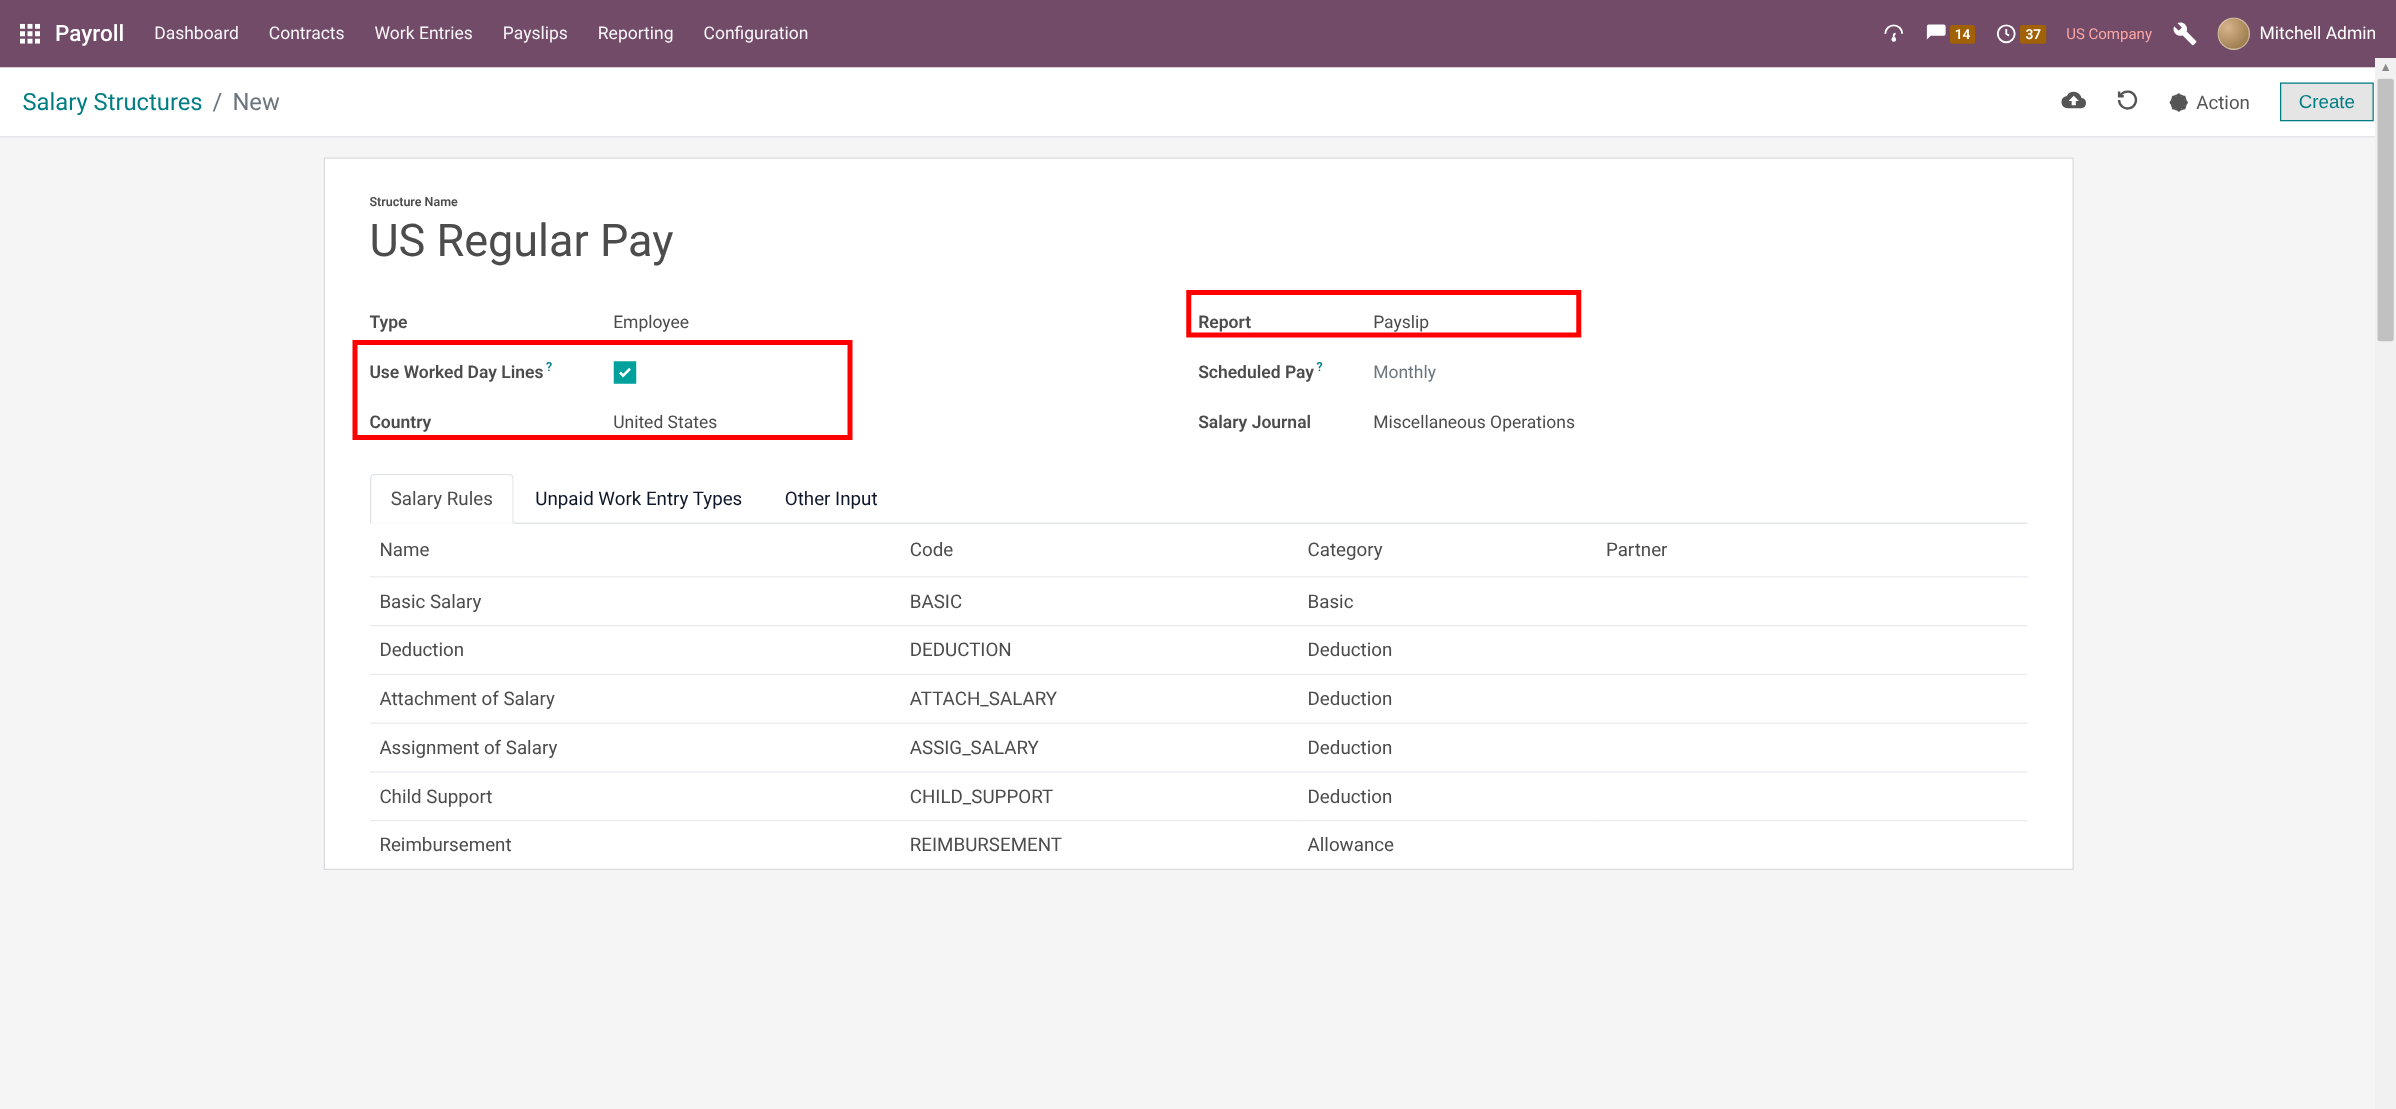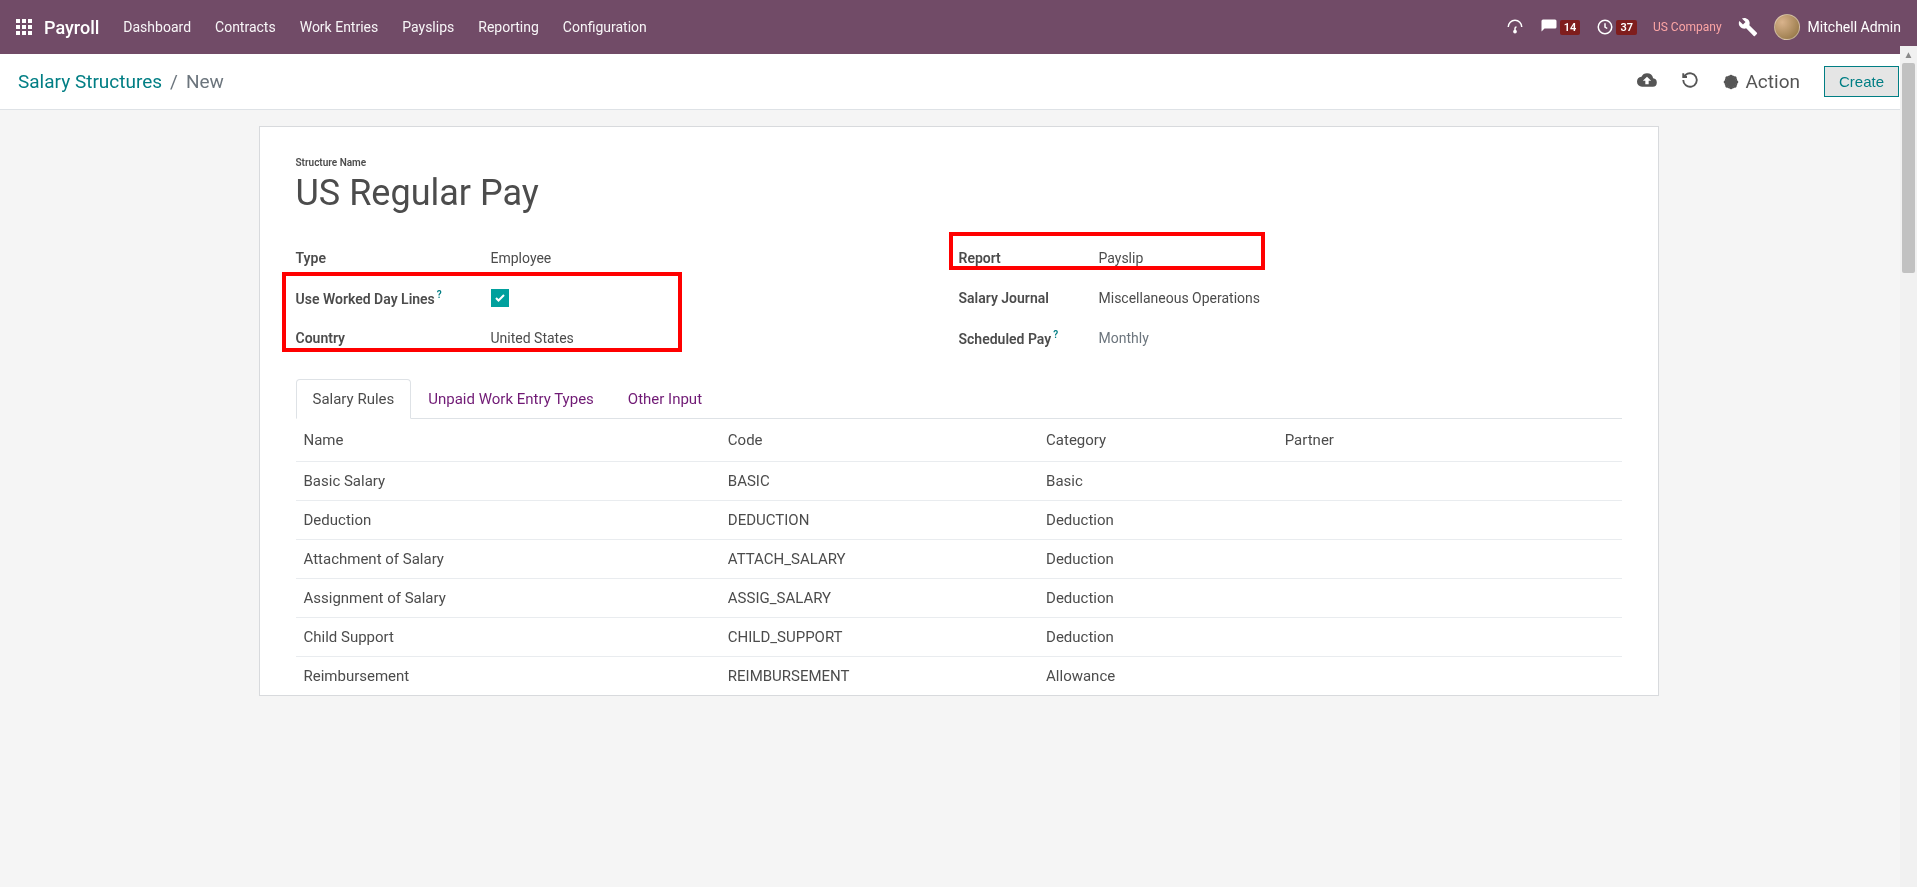--- a/index.html
+++ b/index.html
@@ -5,49 +5,49 @@
 * { box-sizing: border-box; margin: 0; padding: 0; }
 body { font-family: -apple-system, BlinkMacSystemFont, "Segoe UI", Roboto, Helvetica, Arial, sans-serif; font-size: 14px; color: #374151; background: #f5f5f5; overflow-x: hidden; }
 .topbar { background: #714B67; height: 54px; display: flex; align-items: center; padding: 0 16px; color: #fff; }
 .topbar .apps-icon { margin-right: 12px; display:flex; }
 .topbar .brand { font-size: 18px; font-weight: 500; margin-right: 24px; color: #fff; }
 .topbar .nav { display:flex; gap: 24px; }
 .topbar .nav a { color: #ffffff; text-decoration: none; font-size: 14px; opacity: 0.95; cursor:pointer; }
 .topbar .spacer { flex: 1; }
 .topbar .right { display:flex; align-items:center; gap:16px; }
 .topbar .icon-btn { position:relative; display:flex; align-items:center; cursor:pointer; }
-.badge { background:#7f1d1d; color:#fff; font-size:11px; padding:1px 4px; border-radius:2px; margin-left:2px; font-weight:600; }
+.badge { background:#a16207; color:#fff; font-size:11px; padding:1px 4px; border-radius:2px; margin-left:2px; font-weight:600; }
 .avatar { width:26px; height:26px; border-radius:50%; background: radial-gradient(circle at 30% 30%, #d9b38c, #8a6d3b); border:1px solid rgba(255,255,255,0.4); }
 .company { font-size:12px; color:#fca5a5; }
 .username { font-size:14px; color:#fff; }
 .toolbar { background:#fff; border-bottom:1px solid #dee2e6; padding: 12px 18px; display:flex; align-items:center; justify-content:space-between; }
 .breadcrumb { font-size:19px; display:flex; align-items:center; gap:8px; }
 .breadcrumb a { color:#017e84; text-decoration:none; }
 .breadcrumb .sep { color:#6c757d; }
 .breadcrumb .current { color:#6c757d; }
 .toolbar-right { display:flex; align-items:center; gap:24px; }
 .tb-icon { color:#555; cursor:pointer; }
-.action-btn { display:flex; align-items:center; gap:6px; color:#555; cursor:pointer; font-size:19px; }
+.action-btn { display:flex; align-items:center; gap:6px; color:#555; cursor:pointer; font-size:15px; }
 .create-btn { border:1px solid #017e84; color:#017e84; background:#e5e5e5; padding:6px 14px; font-size:15px; cursor:pointer; }
 .content-wrap { padding:16px 36px; }
 .sheet { background:#fff; border:1px solid #d8dadd; max-width:1400px; margin:0 auto; padding: 30px 36px 0 36px; }
 .field-label-small { font-weight:600; font-size:10px; color:#4c4c4c; display:block; margin-bottom:4px; }
 .title { font-size:36px; color:#4c4c4c; font-weight:400; margin-bottom:24px; }
 .form-cols { display:flex; gap:0; }
 .form-col { flex:1; }
 .form-row { display:flex; align-items:center; min-height:40px; }
 .form-row .lbl { flex:0 0 195px; font-weight:600; color:#4c4c4c; font-size:14px; }
 .form-row .val { font-size:14px; color:#4c4c4c; }
 .form-row .val.muted { color:#6c757d; }
 .help-q { color:#017e84; font-size:10px; vertical-align:super; margin-left:2px; }
 .checkbox { width:18px; height:18px; background:#00A09D; display:inline-flex; align-items:center; justify-content:center; }
 .checkbox svg { stroke:#fff; }
 .redbox1 { position:absolute; border:4px solid #ff0000; pointer-events:none; }
 .tabs { display:flex; border-bottom:1px solid #dee2e6; margin-top:20px; }
-.tab { padding:10px 16px; font-size:15px; color:#701a75; cursor:pointer; border:1px solid transparent; border-bottom:none; position:relative; top:1px; }
+.tab { padding:10px 16px; font-size:15px; color:#0f172a; cursor:pointer; border:1px solid transparent; border-bottom:none; position:relative; top:1px; }
 .tab.active { border-color:#dee2e6; border-bottom:1px solid #fff; color:#4c4c4c; background:#fff; border-radius:4px 4px 0 0; }
 table.rules { width:100%; border-collapse:collapse; }
 table.rules th { text-align:left; font-weight:400; padding:12px 8px; font-size:15px; color:#4c4c4c; }
 table.rules td { padding:10px 8px; border-top:1px solid #e9ecef; font-size:15px; color:#4c4c4c; }
 table.rules tbody tr { cursor:pointer; }
 .col-name { width:32%; }
 .col-code { width:24%; }
 .col-cat { width:18%; }
 .col-partner { width:26%; }
 .form-area { position:relative; }
@@ -174,26 +174,26 @@
             <span class="val">United States</span>
           </div>
           <div class="redbox1" style="left:-14px; top:34px; width:400px; height:80px;"></div>
         </div>
         <div class="form-col" style="position:relative;">
           <div class="form-row">
             <span class="lbl" style="flex-basis:140px;">Report</span>
             <span class="val">Payslip</span>
           </div>
           <div class="form-row">
+            <span class="lbl" style="flex-basis:140px;"><span>Scheduled Pay</span><span class="help-q">?</span></span>
+            <span class="val muted">Monthly</span>
+          </div>
+          <div class="form-row">
             <span class="lbl" style="flex-basis:140px;">Salary Journal</span>
             <span class="val">Miscellaneous Operations</span>
-          </div>
-          <div class="form-row">
-            <span class="lbl" style="flex-basis:140px;"><span>Scheduled Pay</span><span class="help-q">?</span></span>
-            <span class="val muted">Monthly</span>
           </div>
           <div class="redbox1" style="left:-10px; top:-6px; width:316px; height:38px;"></div>
         </div>
       </div>
     </div>
 
     <div class="tabs">
       <div class="tab active">Salary Rules</div>
       <div class="tab">Unpaid Work Entry Types</div>
       <div class="tab">Other Input</div>

